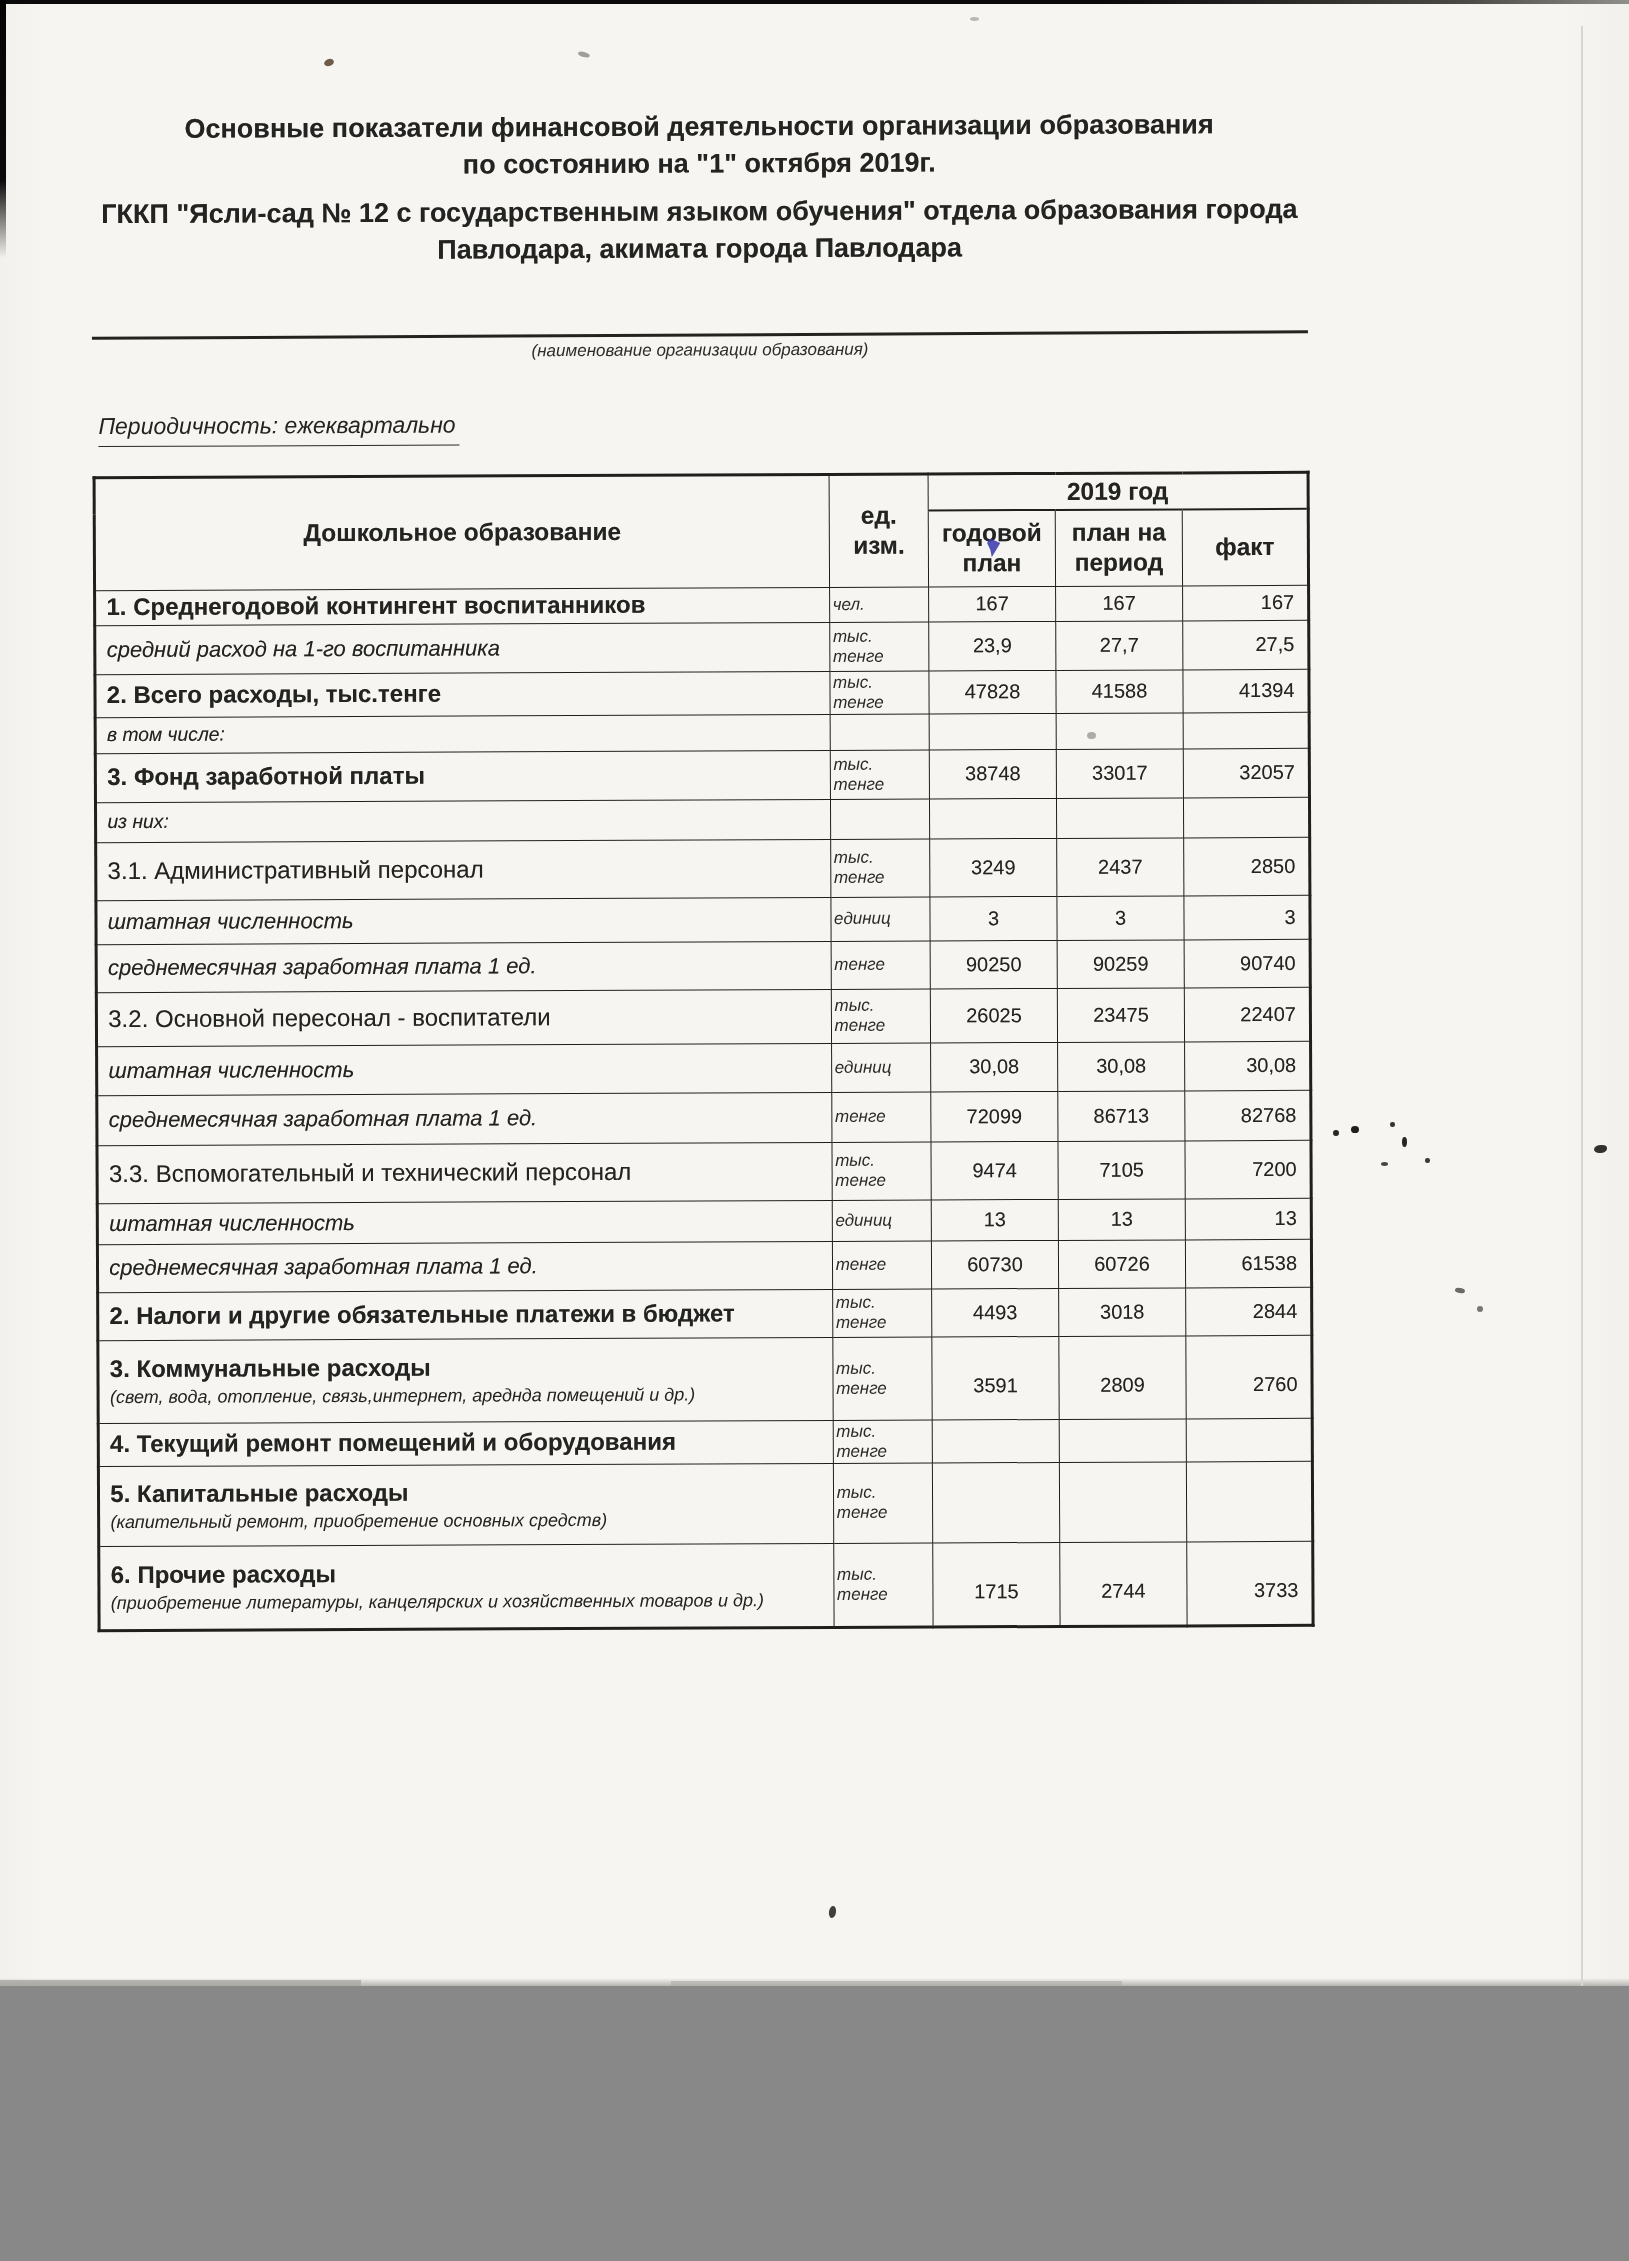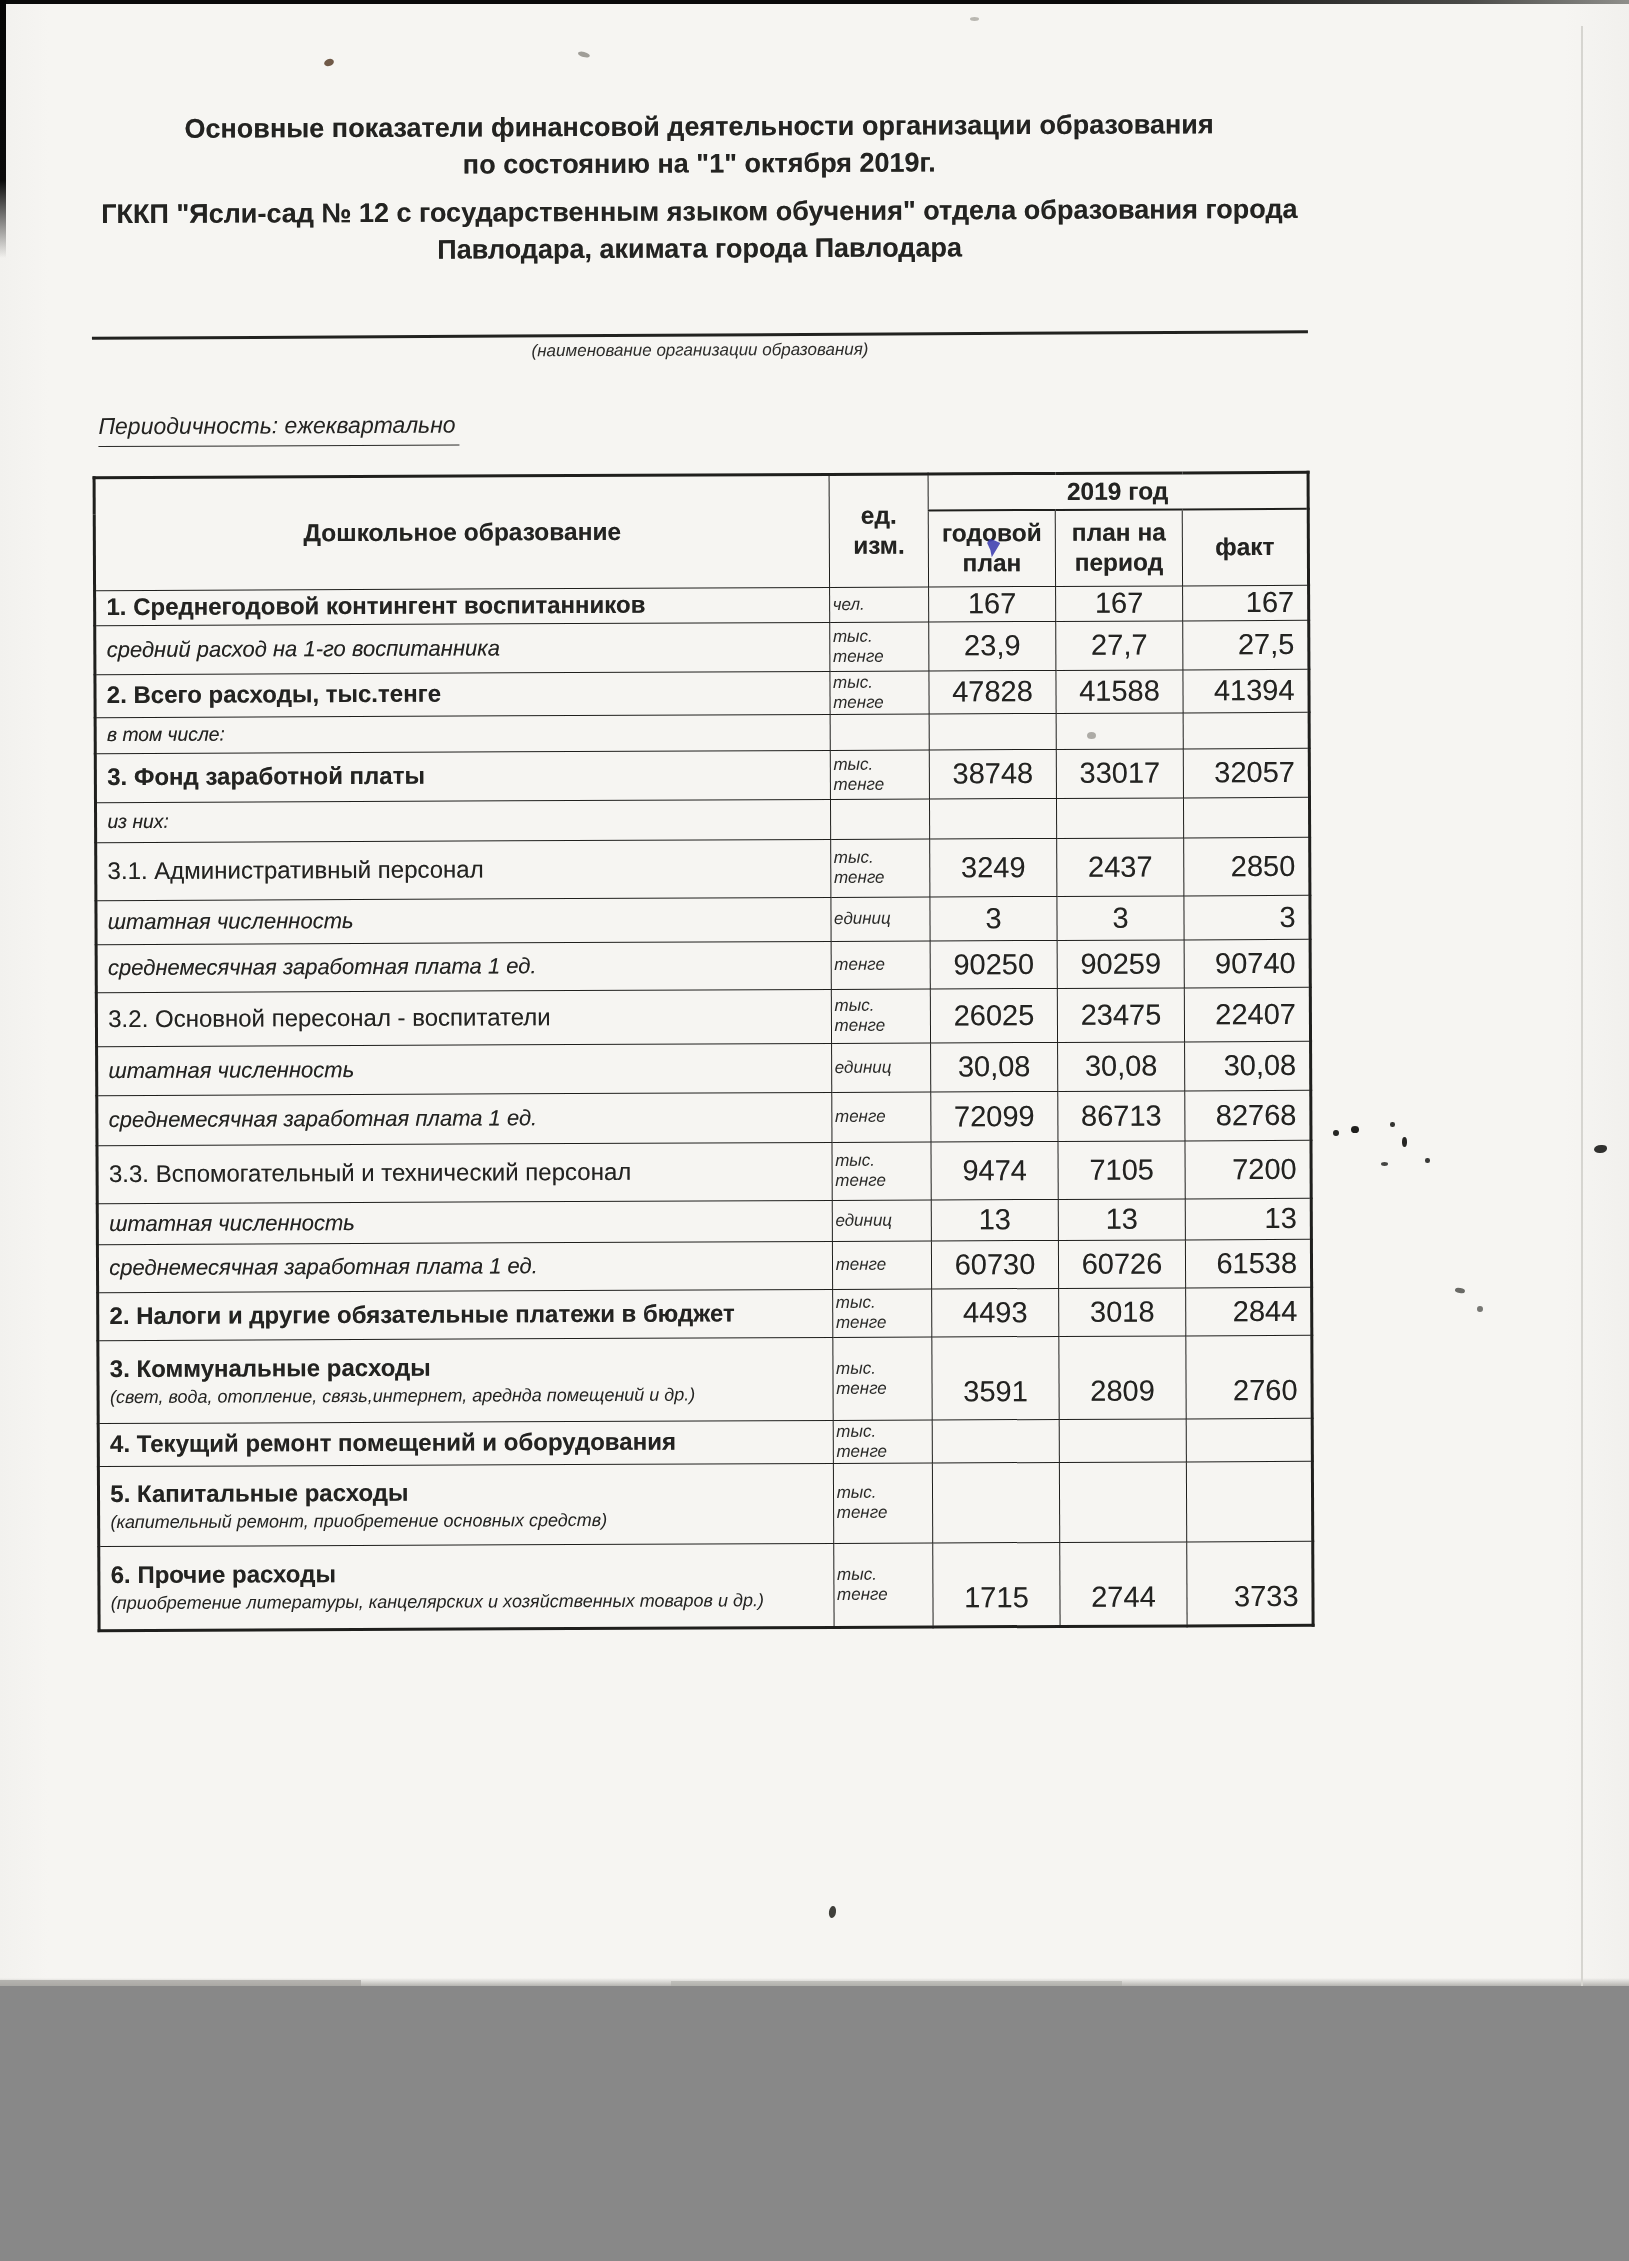--- a/index.html
+++ b/index.html
@@ -75,25 +75,25 @@
   }
   .lbl{font-size:24px;font-weight:bold;line-height:1.18;text-shadow:0 0 0.6px rgba(35,35,33,.4);}
   tr.r-reg .lbl{font-weight:normal;}
   tr.r-it .lbl{font-weight:normal;font-style:italic;font-size:22px;}
   tr.r-note .lbl{font-weight:normal;font-style:italic;font-size:19.3px;}
   .sub{font-size:18px;font-style:italic;font-weight:normal;margin-top:3.9px;line-height:1.15;}
   td.unit{
     font-size:17px;font-style:italic;padding:0 2.6px;color:#2a2a28;
   }
   td.val{
-    font-size:29px;text-align:center;padding:0 3.9px;
+    font-size:20px;text-align:center;padding:0 3.9px;
     text-shadow:0 0 0.6px rgba(35,35,33,.35);
   }
   td.val.fact{text-align:right;padding-right:13px;}
-  tr.tall td.val{vertical-align:bottom;padding-bottom:11px;margin-top:12px;}
+  tr.tall td.val{vertical-align:bottom;padding-bottom:22px;margin-top:12px;}
   
   .pen-tick{
     position:absolute;left:988px;top:540px;width:13px;height:18px;
     background:#3c3cae;opacity:.88;
     clip-path:polygon(15% 0,100% 12%,62% 100%,38% 62%,0 28%);
     transform:rotate(14deg);
   }
   
   .top-band{
     position:absolute;top:0;left:0;right:0;height:3.9px;

